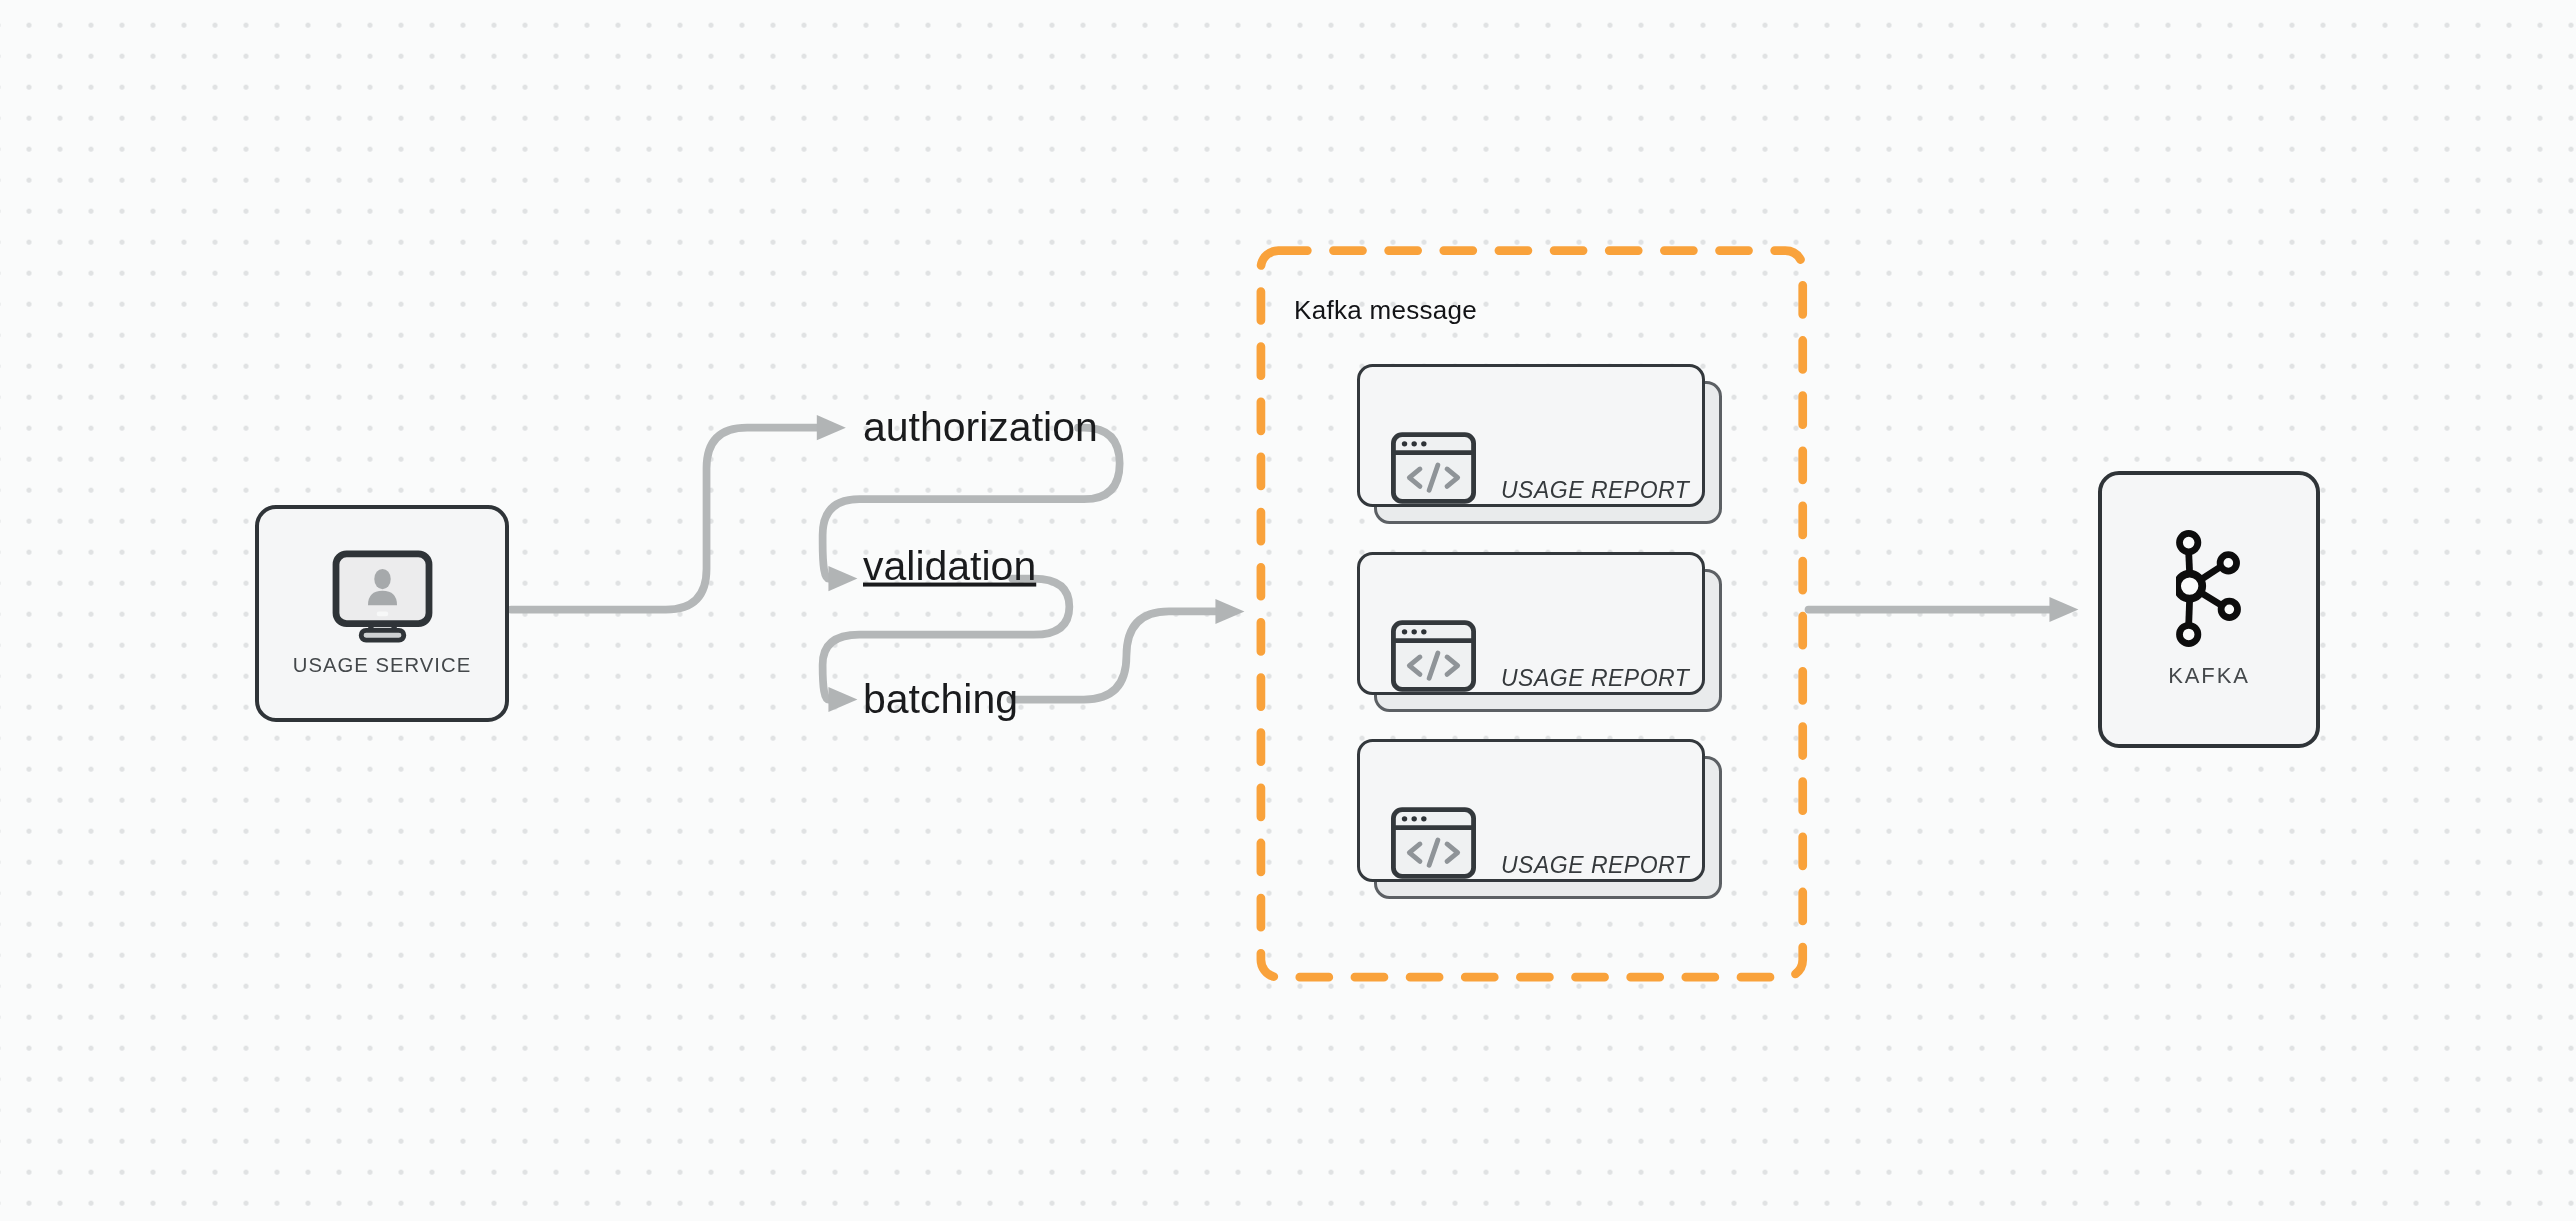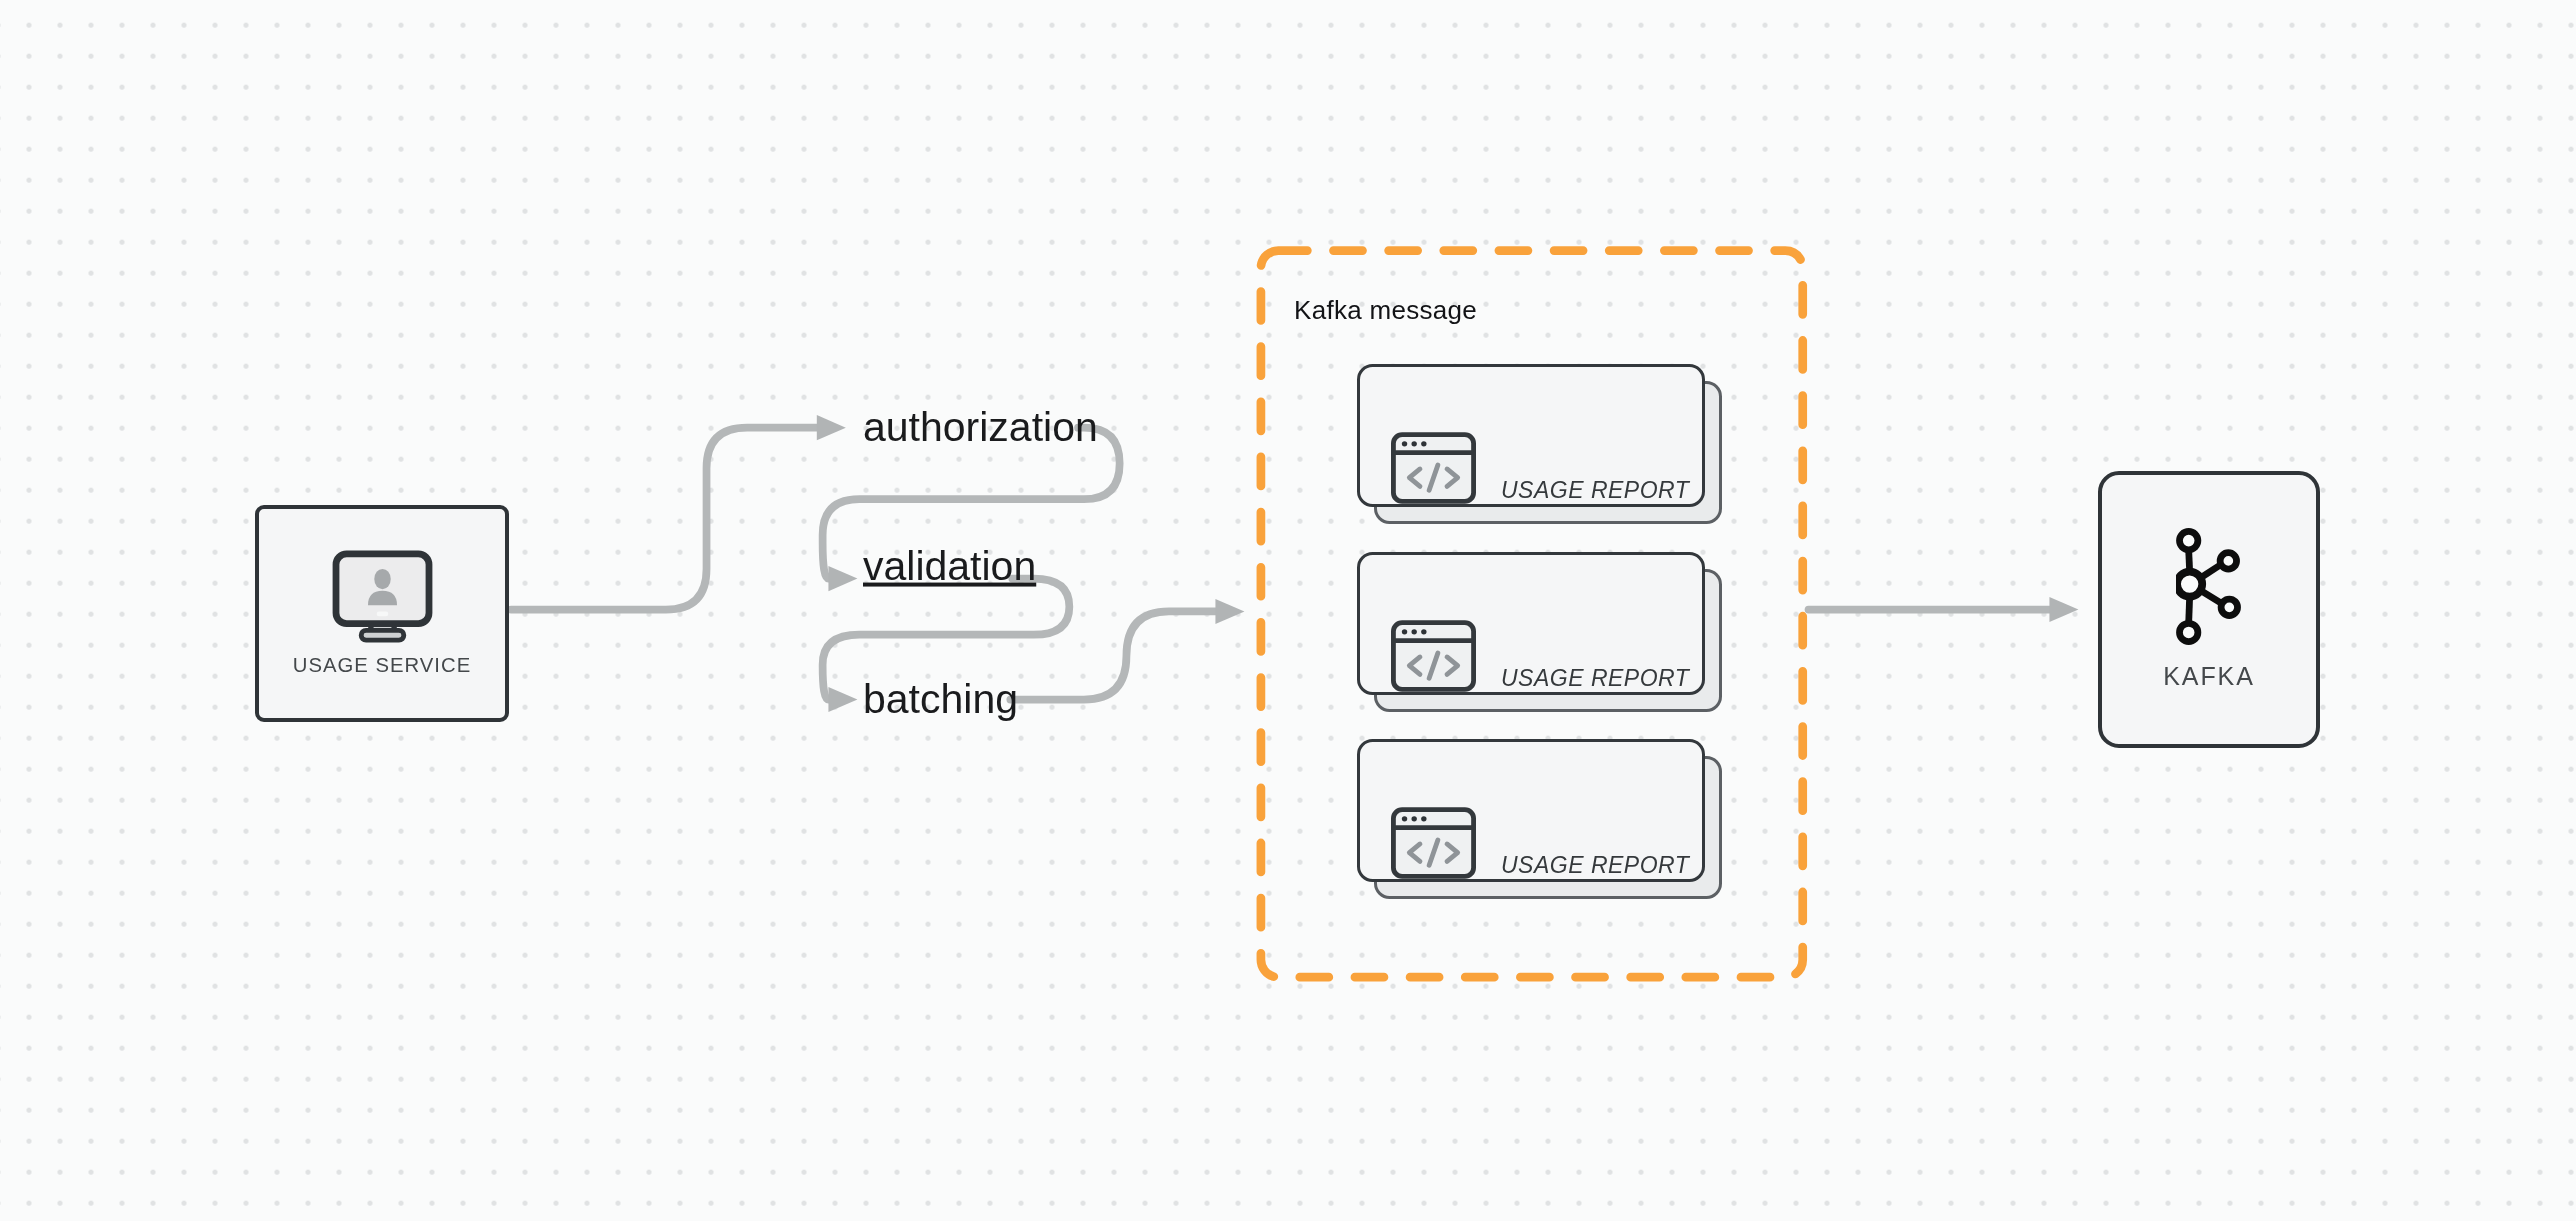--- a/index.html
+++ b/index.html
@@ -9,24 +9,24 @@
     background-image:radial-gradient(circle,#e0e2e3 2.3px,transparent 2.5px);
     background-size:31px 31px;background-position:13.5px 9.7px;
     font-family:"Liberation Sans",sans-serif;
   }
   svg.edges{position:absolute;left:0;top:0;width:2576px;height:1221px;}
   .edge{fill:none;stroke:#b4b7b8;stroke-width:8;stroke-linecap:round;stroke-linejoin:round;}
   .group-border{fill:none;stroke:#f9a23b;stroke-width:9;stroke-linecap:round;}
 
   .node{position:absolute;box-sizing:border-box;background:#f5f6f7;border:4.8px solid #2f3438;
         border-radius:21px;display:flex;flex-direction:column;align-items:center;justify-content:center;}
-  .node-usage{left:255px;top:505px;width:254px;height:217px;gap:11.6px;border-radius:9px;}
+  .node-usage{left:255px;top:505px;width:254px;height:217px;gap:11.6px;}
   .node-kafka{left:2098px;top:471px;width:222px;height:277px;gap:15.5px;}
   .node-label{color:#44484b;font-size:20.3px;letter-spacing:1px;white-space:nowrap;}
-  .node-kafka .node-label{font-size:25px;letter-spacing:1.9px;}
+  .node-kafka .node-label{font-size:22px;letter-spacing:1.9px;}
 
   .flow-label{position:absolute;transform:translateY(-52%);color:#1a1b1d;font-size:41px;
               font-weight:500;white-space:nowrap;}
   .fl-auth{left:863px;top:428px;}
   .fl-valid{left:863px;top:567px;text-decoration:underline;}
   .fl-batch{left:863px;top:700px;}
 
   .group-title{position:absolute;left:1294px;top:295px;color:#121316;font-size:26px;
                font-weight:500;letter-spacing:0.3px;white-space:nowrap;}
 

